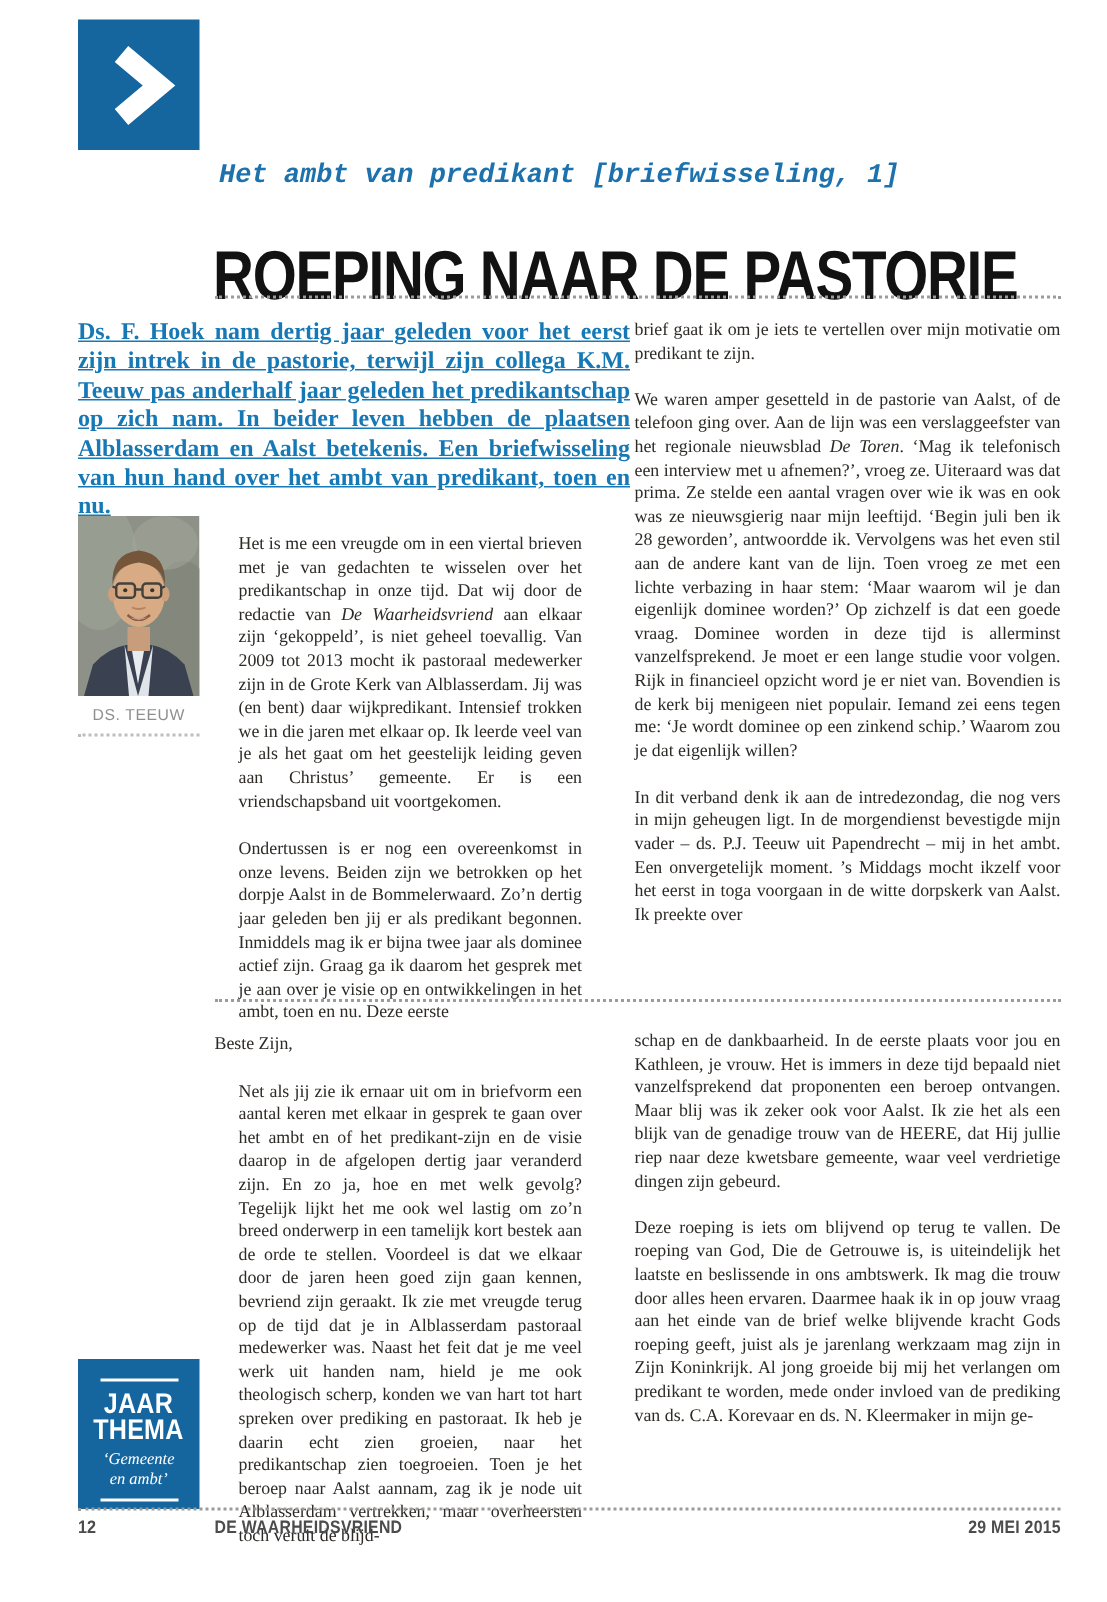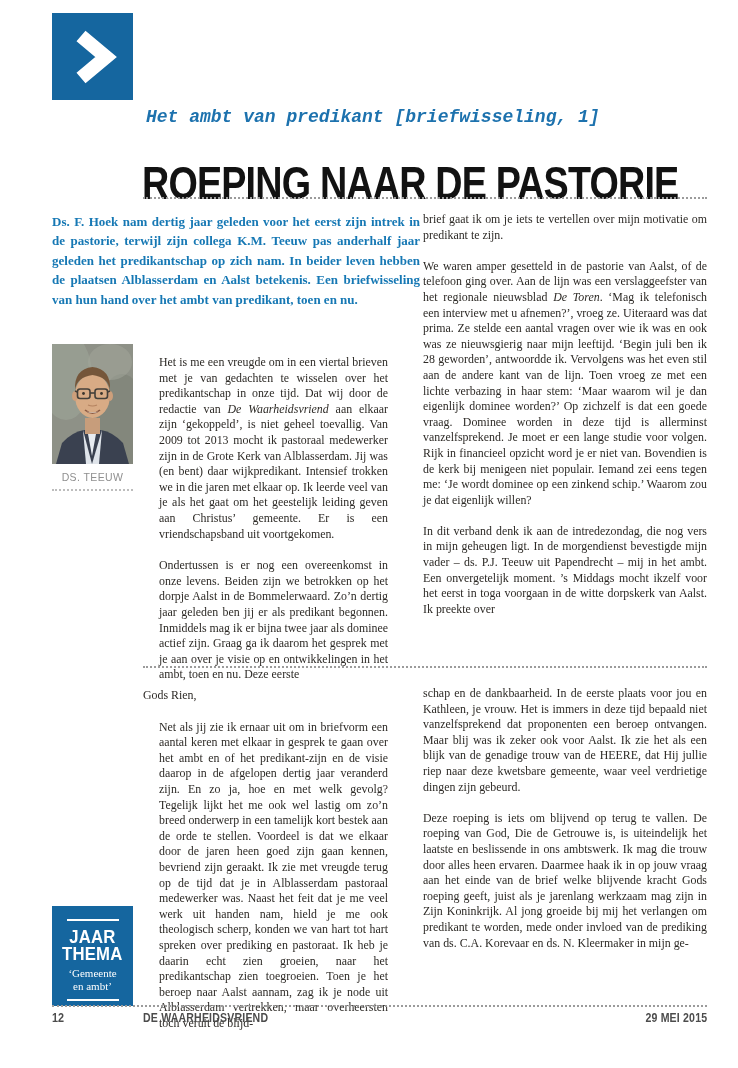--- a/index.html
+++ b/index.html
@@ -32,22 +32,23 @@
     font-size:46px;line-height:50px;color:#121212;white-space:nowrap;
     transform:scaleX(0.82);transform-origin:0 0;letter-spacing:-1px;
   }
   .dotted{border-top:2px dotted var(--rule-color,#9b9b9b);height:0;position:absolute;}
   .rule-title{left:143px;top:197px;width:564px;}
   .rule-mid{left:143px;top:666px;width:564px;}
   .rule-footer{left:52px;top:1005px;width:655px;}
   .intro{
     position:absolute;left:52px;top:212px;width:368px;
     font-family:"Liberation Serif", serif;font-weight:700;
-    font-size:13px;line-height:19.4px;color:var(--intro-blue,#1678b4);
+    font-size:16px;line-height:19.4px;color:var(--intro-blue,#1678b4);
     text-align:justify;
+    text-decoration:underline;
   }
   .body-col{
     font-family:"Liberation Serif", serif;
     font-size:11.9px;line-height:15.6px;color:var(--body-color,#2d2a26);
     text-align:justify;
   }
   .body-col p{margin:0 0 15.6px 0;}
   .body-col p.cont{margin:16px;}
   .body-col p:last-child{margin-bottom:0;}
   .it{font-style:italic;}
@@ -71,21 +72,21 @@
     margin-top:48px;
   }
   .jt-rule{width:52px;border-top:2px solid #ffffff;}
   .jt-word{
     font-family:"Liberation Sans", sans-serif;font-weight:700;
     font-size:19px;line-height:17px;letter-spacing:0.2px;
     transform:scaleX(0.88);
   }
   .jt-words{margin-top:7px;text-align:center;}
   .jt-quote{
-    font-family:"Liberation Serif", serif;
+    font-family:"Liberation Serif", serif;font-style:italic;
     font-size:11px;line-height:13px;text-align:center;margin-top:5px;margin-bottom:6px;
   }
   .footer{
     position:absolute;left:52px;top:1011px;width:655px;height:16px;
     font-family:Liberation Sans, sans-serif;font-weight:700;
     font-size:12px;color:var(--footer-color,#4c4c4c);
   }
   .footer .pagenum{position:absolute;left:0;top:0;transform:scaleX(0.9);transform-origin:0 0;}
   .footer .magazine{position:absolute;left:91px;top:0;transform:scaleX(0.88);transform-origin:0 0;letter-spacing:0.2px;}
   .footer .date{position:absolute;right:0;top:0;transform:scaleX(0.88);transform-origin:100% 0;letter-spacing:0.2px;}
@@ -146,21 +147,21 @@
 </div>
 
 <div class="body-col col-l1">
   <p class="cont"><span>Het is me een vreugde om in een viertal brieven met je van gedachten te wisselen over het predikantschap in onze tijd. Dat wij door de redactie van </span><span class="it">De Waarheidsvriend</span><span> aan elkaar zijn ‘gekoppeld’, is niet geheel toevallig. Van 2009 tot 2013 mocht ik pastoraal medewerker zijn in de Grote Kerk van Alblasserdam. Jij was (en bent) daar wijkpredikant. Intensief trokken we in die jaren met elkaar op. Ik leerde veel van je als het gaat om het geestelijk leiding geven aan Christus’ gemeente. Er is een vriendschapsband uit voortgekomen.</span></p>
   <p class="cont">Ondertussen is er nog een overeenkomst in onze levens. Beiden zijn we betrokken op het dorpje Aalst in de Bommelerwaard. Zo’n dertig jaar geleden ben jij er als predikant begonnen. Inmiddels mag ik er bijna twee jaar als dominee actief zijn. Graag ga ik daarom het gesprek met je aan over je visie op en ontwikkelingen in het ambt, toen en nu. Deze eerste</p>
 </div>
 
 <div class="dotted rule-mid"></div>
 
 <div class="body-col col-l2">
-  <p>Gods Rien,</p>
+  <p>Beste Zijn,</p>
   <p class="cont">Net als jij zie ik ernaar uit om in briefvorm een aantal keren met elkaar in gesprek te gaan over het ambt en of het predikant-zijn en de visie daarop in de afgelopen dertig jaar veranderd zijn. En zo ja, hoe en met welk gevolg? Tegelijk lijkt het me ook wel lastig om zo’n breed onderwerp in een tamelijk kort bestek aan de orde te stellen. Voordeel is dat we elkaar door de jaren heen goed zijn gaan kennen, bevriend zijn geraakt. Ik zie met vreugde terug op de tijd dat je in Alblasserdam pastoraal medewerker was. Naast het feit dat je me veel werk uit handen nam, hield je me ook theologisch scherp, konden we van hart tot hart spreken over prediking en pastoraat. Ik heb je daarin echt zien groeien, naar het predikantschap zien toegroeien. Toen je het beroep naar Aalst aannam, zag ik je node uit Alblasserdam vertrekken, maar overheersten toch veruit de blijd-</p>
 </div>
 
 <div class="body-col col-r2">
   <p>schap en de dankbaarheid. In de eerste plaats voor jou en Kathleen, je vrouw. Het is immers in deze tijd bepaald niet vanzelfsprekend dat proponenten een beroep ontvangen. Maar blij was ik zeker ook voor Aalst. Ik zie het als een blijk van de genadige trouw van de HEERE, dat Hij jullie riep naar deze kwetsbare gemeente, waar veel verdrietige dingen zijn gebeurd.</p>
   <p>Deze roeping is iets om blijvend op terug te vallen. De roeping van God, Die de Getrouwe is, is uiteindelijk het laatste en beslissende in ons ambtswerk. Ik mag die trouw door alles heen ervaren. Daarmee haak ik in op jouw vraag aan het einde van de brief welke blijvende kracht Gods roeping geeft, juist als je jarenlang werkzaam mag zijn in Zijn Koninkrijk. Al jong groeide bij mij het verlangen om predikant te worden, mede onder invloed van de prediking van ds. C.A. Korevaar en ds. N. Kleermaker in mijn ge-</p>
 </div>
 
 <div class="jaarthema">
   <div class="jt-rule"></div>

